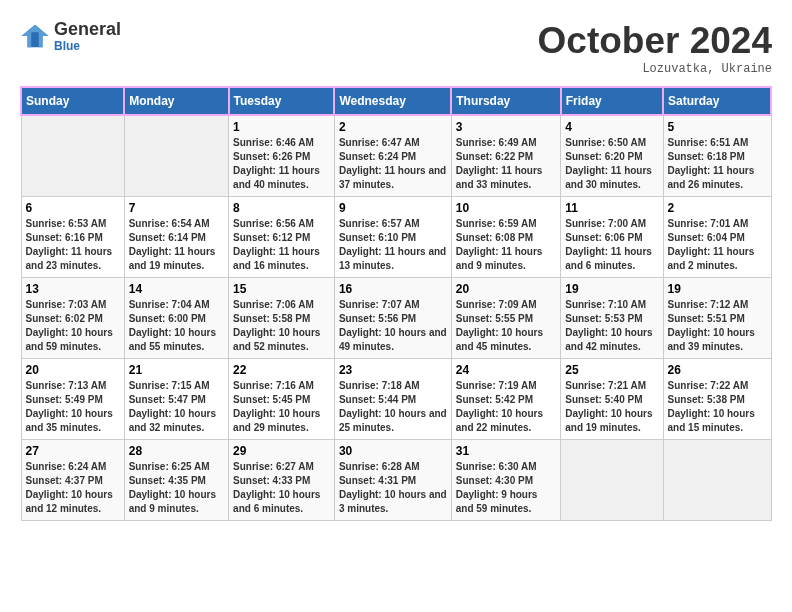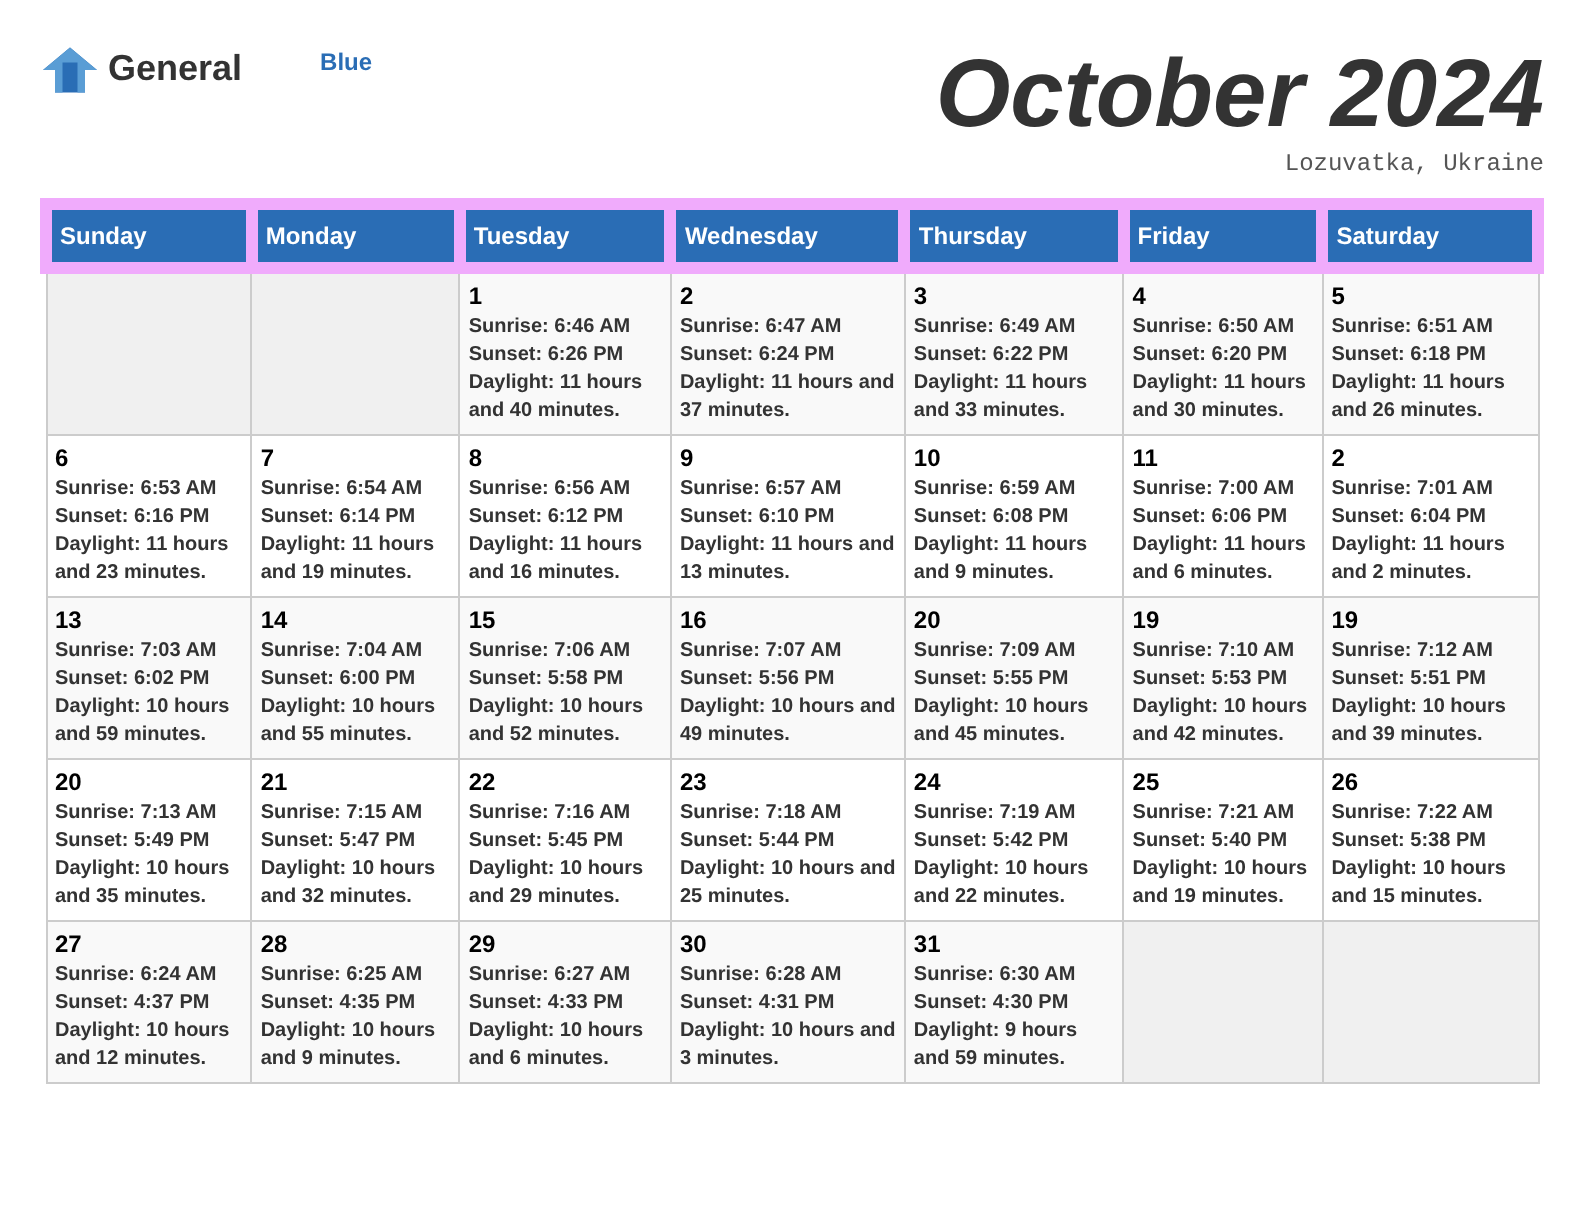--- a/index.html
+++ b/index.html
@@ -15,68 +15,66 @@
       justify-content: space-between;
       align-items: flex-start;
       margin-bottom: 10px;
     }
     .logo {
       display: flex;
       align-items: center;
     }
     .logo-text {
       display: flex;
-      flex-direction: row;
+      flex-direction: column;
       line-height: 1.1;
-      gap: 39px;
     }
     .logo-general {
       font-size: 18px;
       font-weight: bold;
       color: #333;
     }
     .logo-blue {
       font-size: 12px;
       font-weight: bold;
       color: #2a6db5;
     }
     .logo-icon {
       width: 30px;
       height: 30px;
       margin-right: 4px;
     }
     .title-block {
       text-align: right;
     }
     .month-title {
-      font-size: 48px;
+      font-size: 37px;
       font-weight: bold;
       color: #333;
-      font-style: italic;
     }
     .location {
       font-size: 12px;
       color: #555;
       font-family: Liberation Mono, monospace;
     }
     table {
       width: 100%;
       border-collapse: collapse;
       font-size: 11px;
     }
     thead tr {
       background: #2a6db5;
       color: #fff;
     }
     thead th {
       padding: 6px 4px;
       text-align: left;
       font-size: 12px;
       font-weight: bold;
-      border: 6px solid #f0abfc;
+      border: 2px solid #f0abfc;
     }
     tbody tr {
       vertical-align: top;
     }
     tbody td {
       padding: 4px 4px;
       border: 1px solid #ccc;
       min-height: 70px;
       height: 80px;
       vertical-align: top;

